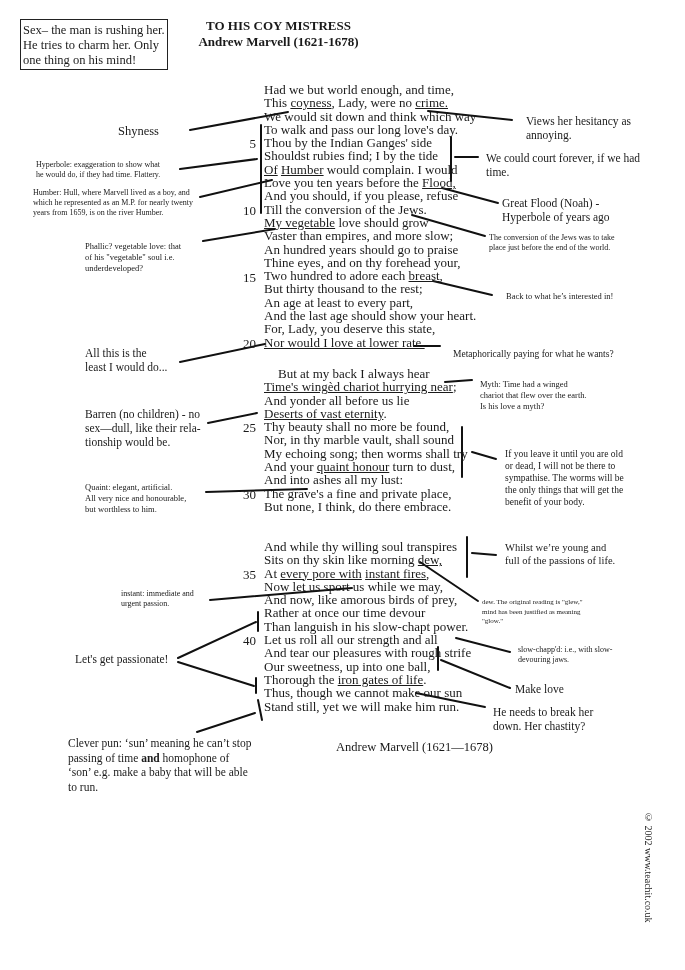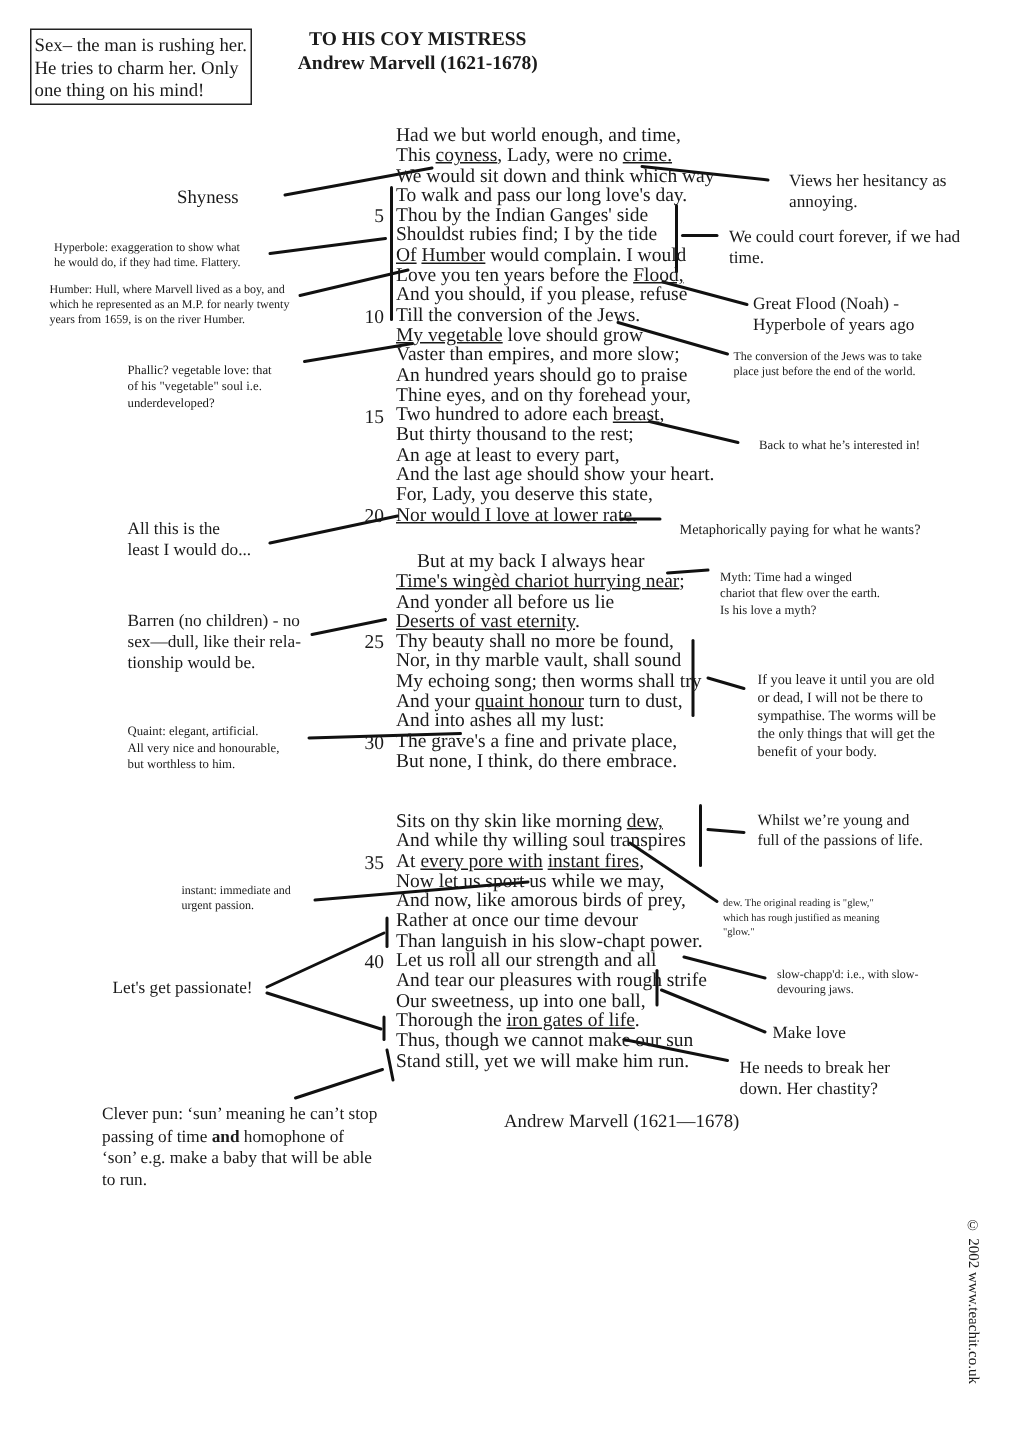--- a/index.html
+++ b/index.html
@@ -127,22 +127,22 @@
   <div>Thy beauty shall no more be found,</div>
   <div>Nor, in thy marble vault, shall sound</div>
   <div>My echoing song; then worms shall try</div>
   <div>And your <span class="u">quaint honour</span> turn to dust,</div>
   <div>And into ashes all my lust:</div>
   <div>The grave's a fine and private place,</div>
   <div>But none, I think, do there embrace.</div>
 </div>
 
 <div class="abs poem stanza" style="top:540px;">
+  <div>And while thy willing soul transpires</div>
   <div>Sits on thy skin like morning <span class="u">dew,</span></div>
-  <div>And while thy willing soul transpires</div>
   <div>At <span class="u">every pore with</span> <span class="u">instant fires</span>,</div>
   <div>Now let us sport us while we may,</div>
   <div>And now, like amorous birds of prey,</div>
   <div>Rather at once our time devour</div>
   <div>Than languish in his slow-chapt power.</div>
   <div>Let us roll all our strength and all</div>
   <div>And tear our pleasures with rough strife</div>
   <div>Our sweetness, up into one ball,</div>
   <div>Thorough the <span class="u">iron gates of life</span>.</div>
   <div>Thus, though we cannot make our sun</div>
@@ -248,21 +248,21 @@
   <div>benefit of your body.</div>
 </div>
 
 <div class="abs" style="left:505px; top:541px; font-size:10.5px; line-height:13px;">
   <div>Whilst we’re young and</div>
   <div>full of the passions of life.</div>
 </div>
 
 <div class="abs" style="left:482px; top:598px; font-size:7px; line-height:9.5px;">
   <div>dew. The original reading is "glew,"</div>
-  <div>which has rough justified as meaning</div>
+  <div>mind has been justified as meaning</div>
   <div>"glow."</div>
 </div>
 
 <div class="abs" style="left:518px; top:645px; font-size:8px; line-height:10px;">
   <div>slow-chapp'd: i.e., with slow-</div>
   <div>devouring jaws.</div>
 </div>
 
 <div class="abs note-md" style="left:515px; top:682px;">Make love</div>
 

